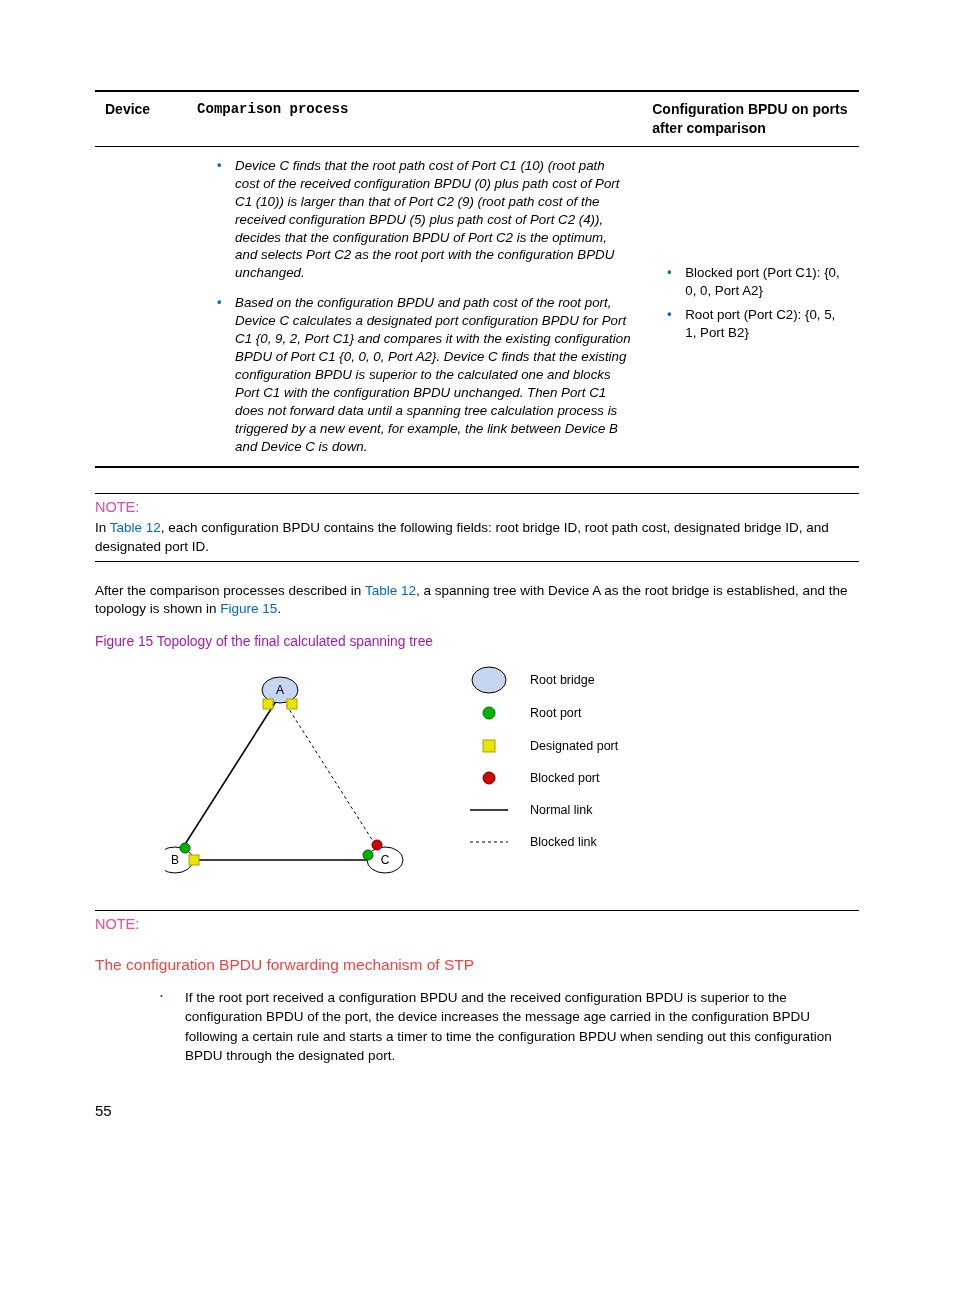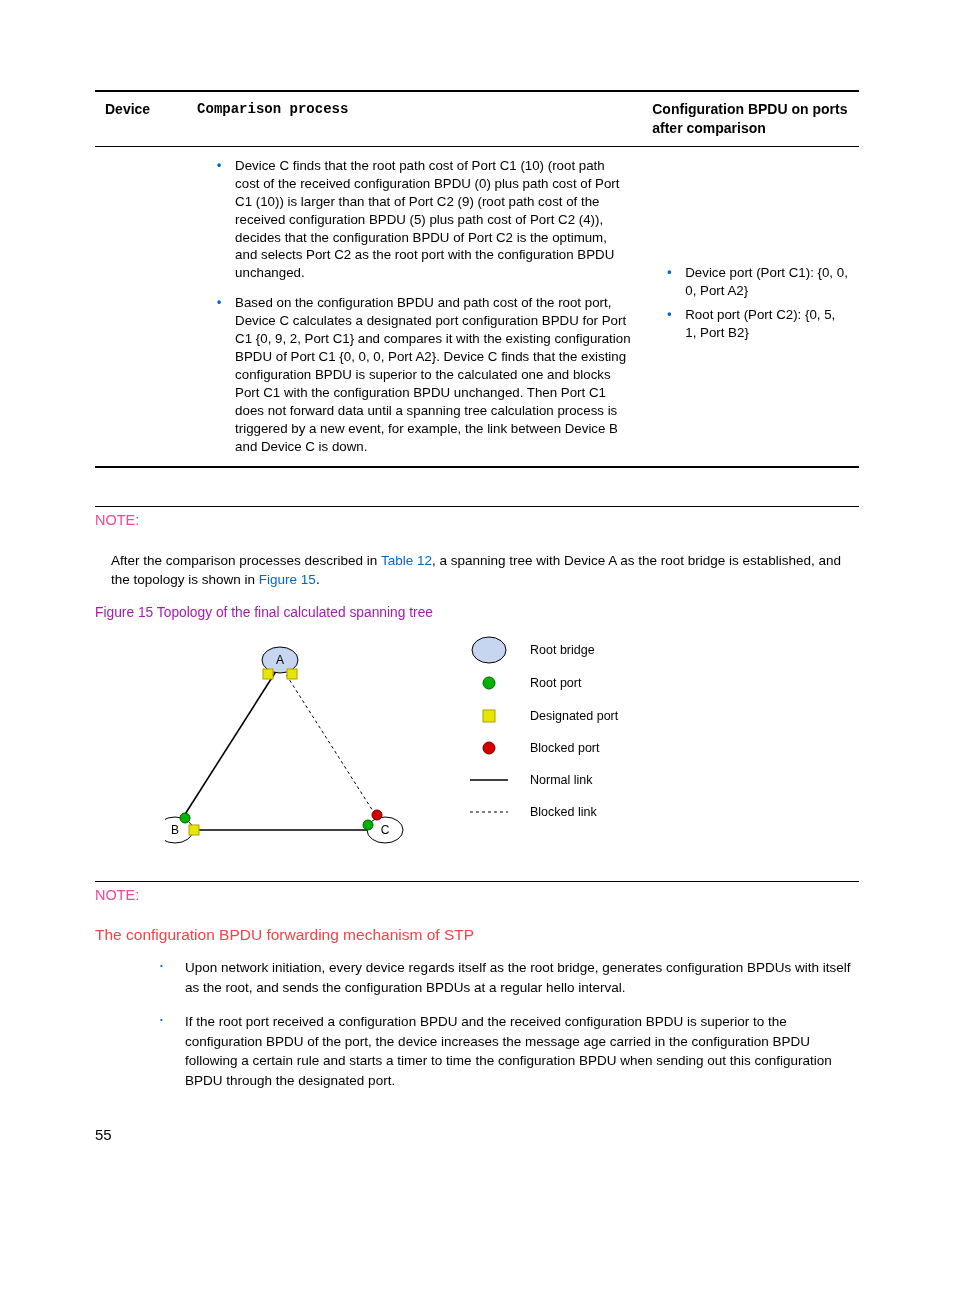--- a/index.html
+++ b/index.html
@@ -9,59 +9,59 @@
     line-height: 1.35;
     color: #000;
     background: #fff;
     width: 954px;
     margin: 0 auto;
     padding: 90px 95px 50px 95px;
   }
   .doc-table {
     width: 100%;
     border-collapse: collapse;
-    margin-bottom: 38px;
+    margin-bottom: 25px;
   }
   .doc-table thead th {
     border-top: 2px solid #000;
     border-bottom: 1.5px solid #000;
     text-align: left;
     font-weight: bold;
     padding: 8px 10px;
     vertical-align: top;
     font-size: 14px;
   }
   .doc-table tbody td {
     border-top: 1px solid #000;
     border-bottom: 2px solid #000;
     padding: 10px 10px;
     vertical-align: middle;
   }
   .doc-table .col-device { width: 85px; }
   .doc-table .col-comp { width: 420px; font-family: Liberation Mono, monospace; }
   .doc-table .col-bpdu { width: 200px; }
-  .body-bullets { list-style: none; padding-left: 20px; }
+  .body-bullets { list-style: none; padding-left: 20px; font-style: italic; }
   .body-bullets > li { position: relative; padding-left: 18px; margin-bottom: 12px; font-size: 13.3px; }
   .body-bullets > li:last-child { margin-bottom: 0; }
   .body-bullets > li::before {
     content: "•"; position: absolute; left: 0; top: 0;
     color: #0066cc; font-size: 12px; font-weight: bold;
   }
   .right-bullets { list-style: none; padding-left: 15px; }
   .right-bullets > li { position: relative; padding-left: 18px; margin-bottom: 6px; font-size: 13.3px; }
   .right-bullets > li::before {
     content: "•"; position: absolute; left: 0; top: 0;
     color: #0066cc; font-size: 12px; font-weight: bold;
   }
   .note-block { margin: 0 0 5px 0; }
   .note-rule-top { border-top: 1px solid #000; }
   .note-title { color: #ec4899; font-size: 14.5px; padding: 4px 0 2px 0; }
   .note-text { font-size: 13.5px; padding-bottom: 5px; border-bottom: 1px solid #000; }
   .link { color: #0066cc; }
-  .para { font-size: 13.5px; margin: 20px 0 15px 16px; }
+  .para { font-size: 13.5px; margin: 20px 0 15px 0; }
   .fig-caption { color: #a21caf; font-size: 13.8px; margin: 10px 0 8px 0; font-weight: normal; }
   .figure-area { padding: 5px 0 20px 70px; }
   .section-head { color: #ef4444; font-size: 15.5px; margin: 18px 0 12px 0; font-weight: normal; }
   .sec-body { padding-left: 55px; }
   .main-bullets { list-style: none; padding-left: 0; margin-top: 12px; }
   .main-bullets > li { position: relative; padding-left: 35px; margin-bottom: 15px; font-size: 13.5px; line-height: 1.45; }
   .main-bullets > li::before {
     content: "•"; position: absolute; left: 10px; top: 2px;
     color: #0066cc; font-size: 8px;
   }
@@ -82,30 +82,33 @@
     <tr>
       <td></td>
       <td>
         <ul class="body-bullets">
           <li>Device C finds that the root path cost of Port C1 (10) (root path cost of the received configuration BPDU (0) plus path cost of Port C1 (10)) is larger than that of Port C2 (9) (root path cost of the received configuration BPDU (5) plus path cost of Port C2 (4)), decides that the configuration BPDU of Port C2 is the optimum, and selects Port C2 as the root port with the configuration BPDU unchanged.</li>
           <li>Based on the configuration BPDU and path cost of the root port, Device C calculates a designated port configuration BPDU for Port C1 {0, 9, 2, Port C1} and compares it with the existing configuration BPDU of Port C1 {0, 0, 0, Port A2}. Device C finds that the existing configuration BPDU is superior to the calculated one and blocks Port C1 with the configuration BPDU unchanged. Then Port C1 does not forward data until a spanning tree calculation process is triggered by a new event, for example, the link between Device B and Device C is down.</li>
         </ul>
       </td>
       <td>
         <ul class="right-bullets">
-          <li>Device port (Port C1): {0, 0, 0, Port A2}</li>
+          <li>Blocked port (Port C1): {0, 0, 0, Port A2}</li>
           <li>Root port (Port C2): {0, 5, 1, Port B2}</li>
         </ul>
       </td>
     </tr>
   </tbody>
 </table>
 
 <div class="note-block note-rule-top">
   <div class="note-title">NOTE:</div>
+  <div class="note-text">
+    <span>In </span><span class="link">Table 12</span><span>, each configuration BPDU contains the following fields: root bridge ID, root path cost, designated bridge ID, and designated port ID.</span>
+  </div>
 </div>
 
 <p class="para">
   <span>After the comparison processes described in </span><span class="link">Table 12</span><span>, a spanning tree with Device A as the root bridge is established, and the topology is shown in </span><span class="link">Figure 15</span><span>.</span>
 </p>
 
 <div class="fig-caption">Figure 15 Topology of the final calculated spanning tree</div>
 
 <div class="figure-area">
 <svg width="520" height="220" viewBox="0 0 520 220">
@@ -147,18 +150,17 @@
 </svg>
 </div>
 
 <div class="note-block note-rule-top">
   <div class="note-title">NOTE:</div>
 </div>
 
 <h3 class="section-head">The configuration BPDU forwarding mechanism of STP</h3>
 <div class="sec-body">
   <ul class="main-bullets">
-    <li>Upon network initiation, every device regards itself as the root bridge, generates configuration BPDUs with itself as the root, and sends the configuration BPDUs at a regular hello interval.</li>
     <li>If the root port received a configuration BPDU and the received configuration BPDU is superior to the configuration BPDU of the port, the device increases the message age carried in the configuration BPDU following a certain rule and starts a timer to time the configuration BPDU when sending out this configuration BPDU through the designated port.</li>
   </ul>
 </div>
 
 <div class="page-num">55</div>
 
 </body></html>

